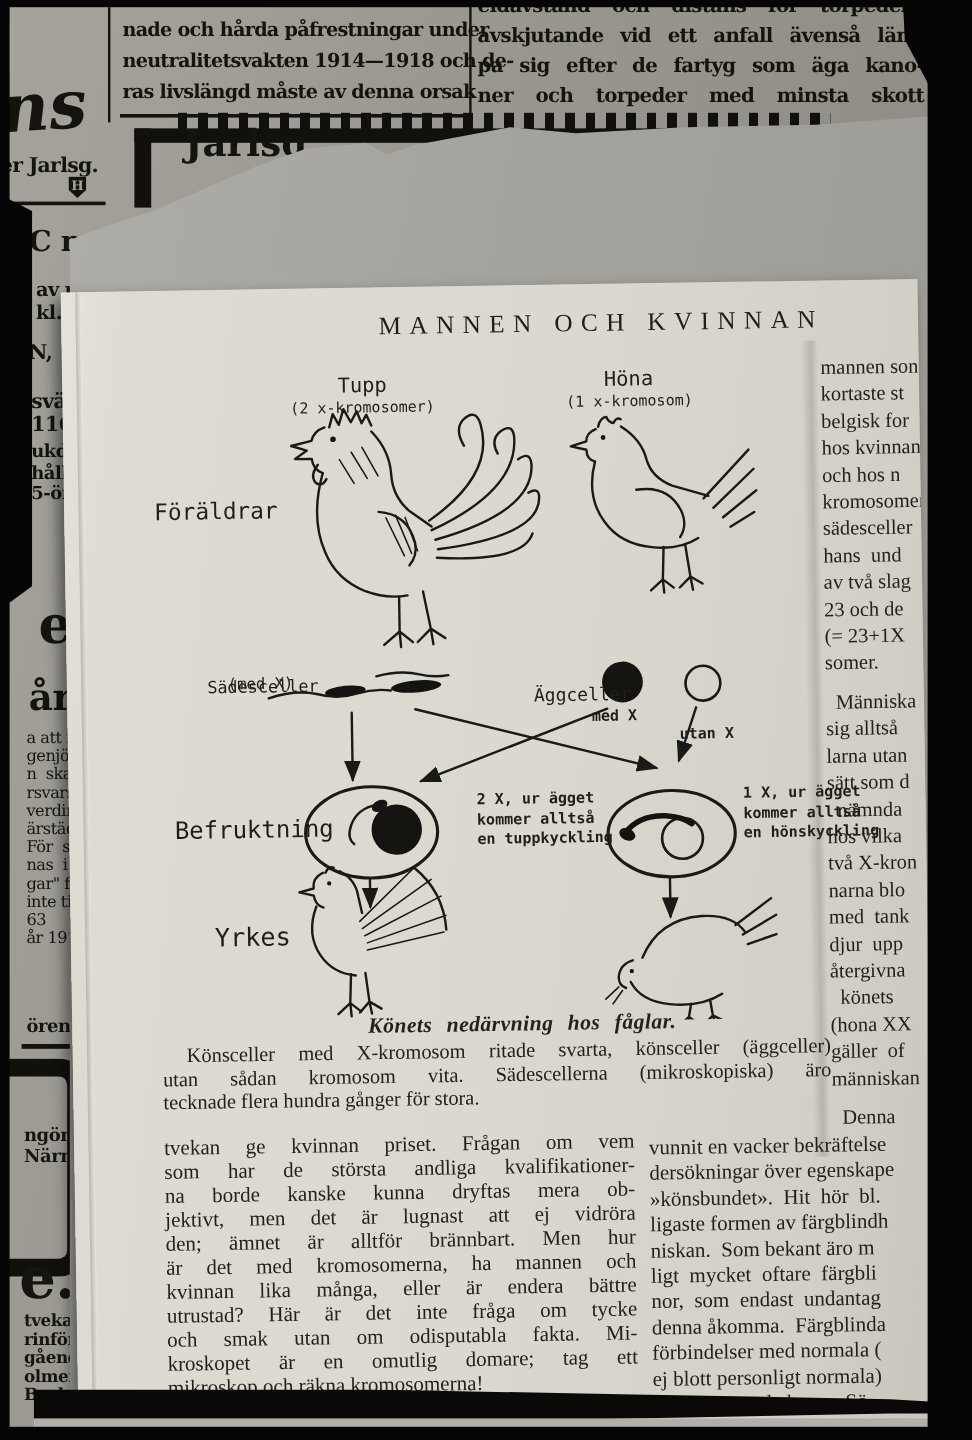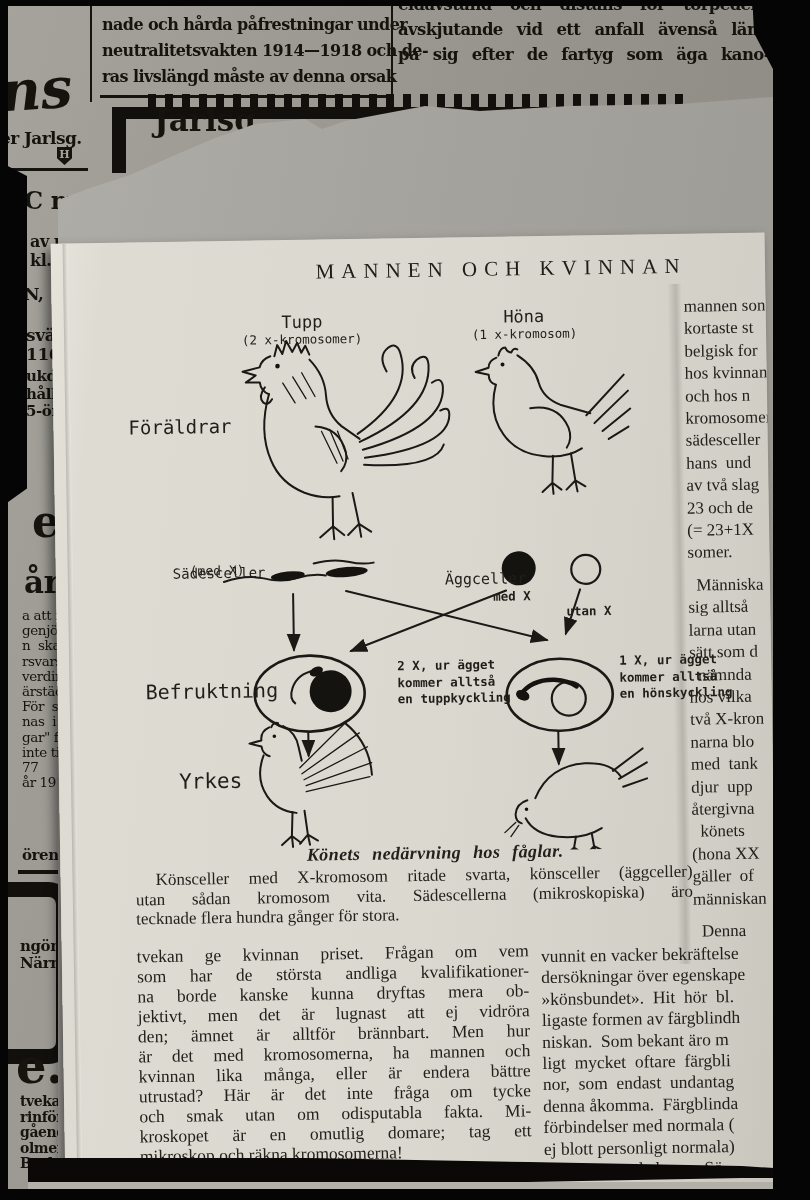--- a/index.html
+++ b/index.html
@@ -99,20 +99,21 @@
     <div id="np-bg"></div>
     <div class="abs np-serif np-line-block" id="np-col-left">
         <div>nade och hårda påfrestningar under</div>
         <div>neutralitetsvakten 1914—1918 och de-</div>
         <div>ras livslängd måste av denna orsak</div>
       </div>
     <div class="abs np-serif np-line-block" id="np-col-right">
         <div>eldavstånd och distans för torpedern</div>
         <div>avskjutande vid ett anfall ävenså läm-</div>
         <div>pa sig efter de fartyg som äga kano-</div>
+        <div>ner  och  torpeder  med  minsta  skott</div>
       </div>
     <div class="abs np-rule" style="left:90px;top:6px;width:2px;height:96px;"></div>
     <div class="abs np-rule" style="left:391px;top:4px;width:2px;height:100px;"></div>
     <div class="abs np-rule" style="left:100px;top:95px;width:290px;height:3px;"></div>
     <div class="abs np-rule" style="left:4px;top:168px;width:84px;height:3px;"></div>
 
     <div class="abs" id="masthead-script">ns</div>
     <div class="abs np-serif" id="jarlsg">er Jarlsg.</div>
     <div class="abs" id="shield">H</div>
 
@@ -144,21 +145,21 @@
         <div>a att i</div>
         <div>genjörk</div>
         <div>n  ska</div>
         <div>rsvarsd</div>
         <div>verdire</div>
         <div>ärstäde</div>
         <div>För  s</div>
         <div>nas  i</div>
         <div>gar" fö</div>
         <div>inte ti</div>
-        <div>77</div>
+        <div>63</div>
         <div>år 191</div>
       </div>
     <div class="frag" style="left:22px;top:846px;font-size:15px;">
         <div>ören.</div>
       </div>
     <div class="abs np-rule" style="left:18px;top:870px;width:44px;height:4px;"></div>
     <div class="abs" id="bracket"></div>
     <div class="frag" style="left:20px;top:938px;font-size:15px;line-height:16.5px;">
         <div>ngön.</div>
         <div>Närm.</div>

